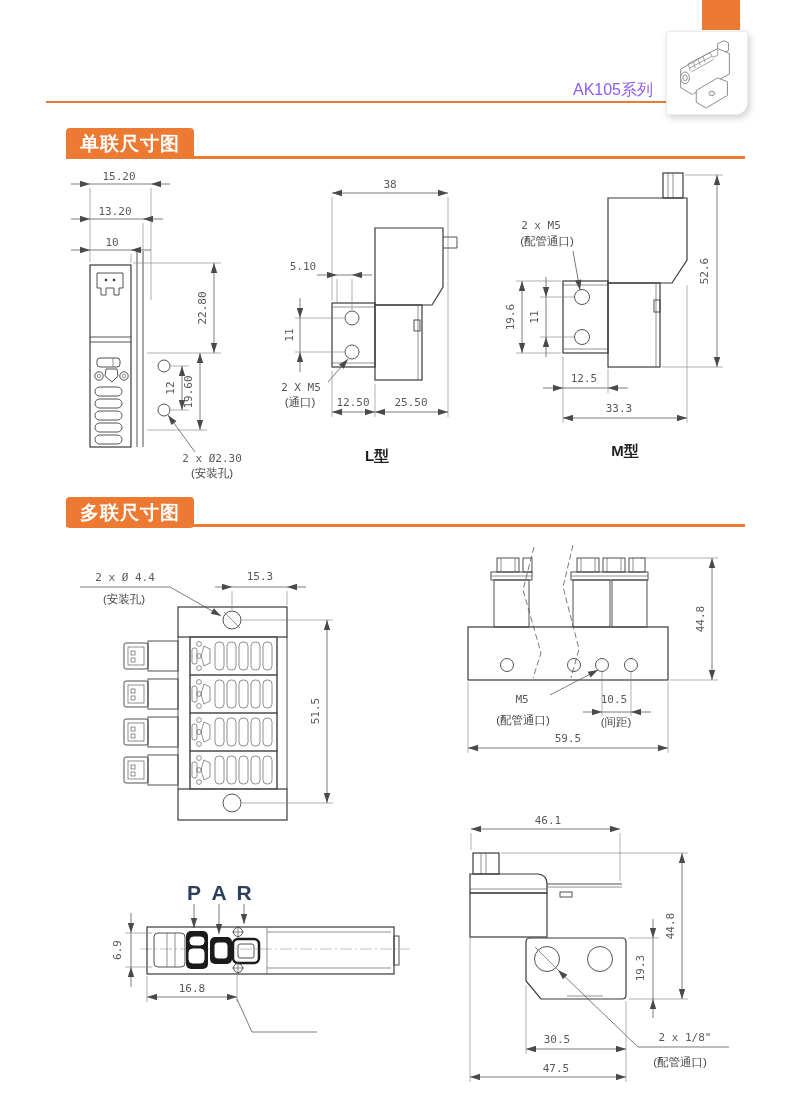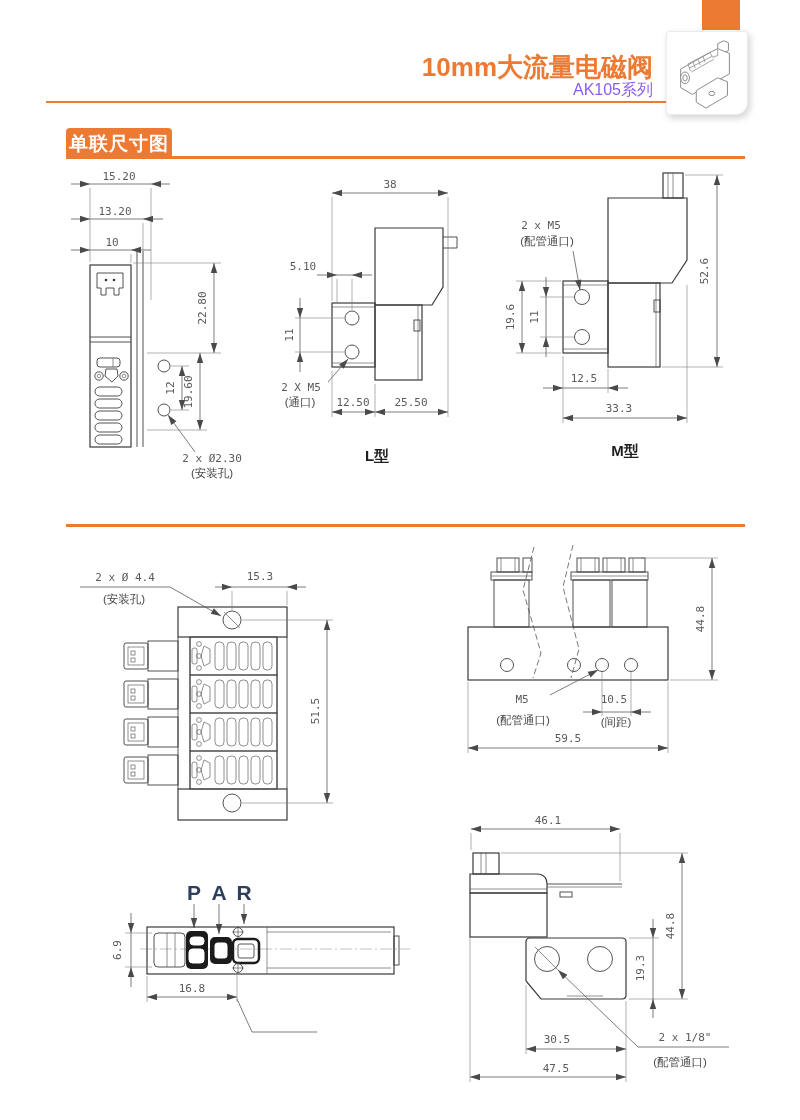--- a/index.html
+++ b/index.html
@@ -6,21 +6,21 @@
   .page{position:relative;width:800px;height:1120px;background:#fff;overflow:hidden;
         font-family:"Liberation Sans",sans-serif;}
   
   .tab{position:absolute;left:702px;top:0;width:38px;height:30px;background:#ED7A33;}
   .title{position:absolute;right:147px;top:50px;font-size:26px;font-weight:bold;color:#ED7A33;white-space:nowrap;}
   .series{position:absolute;right:147px;top:80px;font-size:16px;color:#8b5cf6;white-space:nowrap;}
   .hrule{position:absolute;left:46px;top:101px;width:620px;height:2px;background:#ED7A33;}
   .card{position:absolute;left:666px;top:31px;width:80px;height:82px;background:#fff;
         border:1px solid #ececec;border-radius:3px 3px 12px 3px;box-shadow:2px 3px 7px rgba(0,0,0,.18);}
   
-  .badge{position:absolute;left:66px;width:106px;height:31px;background:#ED7A33;color:#fff;
+  .badge{position:absolute;left:66px;width:128px;height:31px;background:#ED7A33;color:#fff;
          font-size:19px;font-weight:bold;display:flex;align-items:center;justify-content:center;
          border-radius:4px;letter-spacing:1px;}
   .srule{position:absolute;left:66px;width:679px;height:3px;background:#ED7A33;}
   .dwg{position:absolute;}
   
   .out{fill:none;stroke:#3a3a3a;stroke-width:1.2;}
   .med{fill:none;stroke:#3f3f3f;stroke-width:0.9;}
   .thin{fill:none;stroke:#555;stroke-width:0.65;}
   .dim{fill:none;stroke:#5a5a5a;stroke-width:0.8;}
   .ext{fill:none;stroke:#7d7d7d;stroke-width:0.6;}
@@ -40,21 +40,20 @@
 
   <svg width="0" height="0" style="position:absolute">
     <defs>
       <marker id="ma" viewBox="0 0 11 8" refX="10.5" refY="4" markerWidth="11" markerHeight="8" markerUnits="userSpaceOnUse" orient="auto-start-reverse">
         <path d="M0.5,0.8 L10.5,4 L0.5,7.2 Z" fill="#4a4a4a"></path>
       </marker>
     </defs>
   </svg>
 
   <div class="tab"></div>
-  <div class="title">10mm大流量电磁阀</div>
   <div class="series">AK105系列</div>
   <div class="hrule"></div>
   <div class="card">
     <svg width="78" height="80" viewBox="0 0 80 82">
       <g fill="#fff" stroke="#8a8a8a" stroke-width="1">
         <polygon points="52,12 58,9 63,11 63,19 57,22 52,19"></polygon>
         <polygon points="14,38 44,21 52,17 64,22 64,43 26,64 14,57"></polygon>
         <polygon points="30,60 52,47 62,51 62,65 40,78 30,72"></polygon>
         <ellipse cx="46" cy="63" rx="3" ry="2.2"></ellipse>
         <ellipse cx="18.5" cy="47" rx="4.5" ry="6"></ellipse>
@@ -64,20 +63,23 @@
         <path d="M21,33 L44,21 M23,37 L46,25 M25,41 L48,28 M22,34 L24,40 M27,31 L29,37 M32,28 L34,34 M37,25 L39,31"></path>
         <path d="M44,21 L47,26 L52,24 L52,17"></path>
       </g>
     </svg>
   </div>
 
   <div class="badge" style="top:128px">
     <span>单联尺寸图</span>
   </div>
   <div class="srule" style="top:156px"></div>
+  <div class="badge" style="top:497px">
+    <span>多联尺寸图</span>
+  </div>
   <div class="srule" style="top:524px"></div>
 
   <svg class="dwg" style="left:55px;top:165px" width="230" height="325" viewBox="0 0 230 325">
     <g>
       <rect class="out" x="35" y="100" width="41" height="182"></rect>
       <path class="med" d="M42,108 L68,108 L68,123 L64,123 L64,130 L59,130 L59,123 L51,123 L51,130 L46,130 L46,123 L42,123 Z"></path>
       <circle cx="51" cy="115" r="1.3" fill="#333"></circle>
         <circle cx="59" cy="115" r="1.3" fill="#333"></circle>
       <line class="med" x1="35" y1="172" x2="76" y2="172"></line>
       <line class="med" x1="35" y1="177" x2="76" y2="177"></line>

